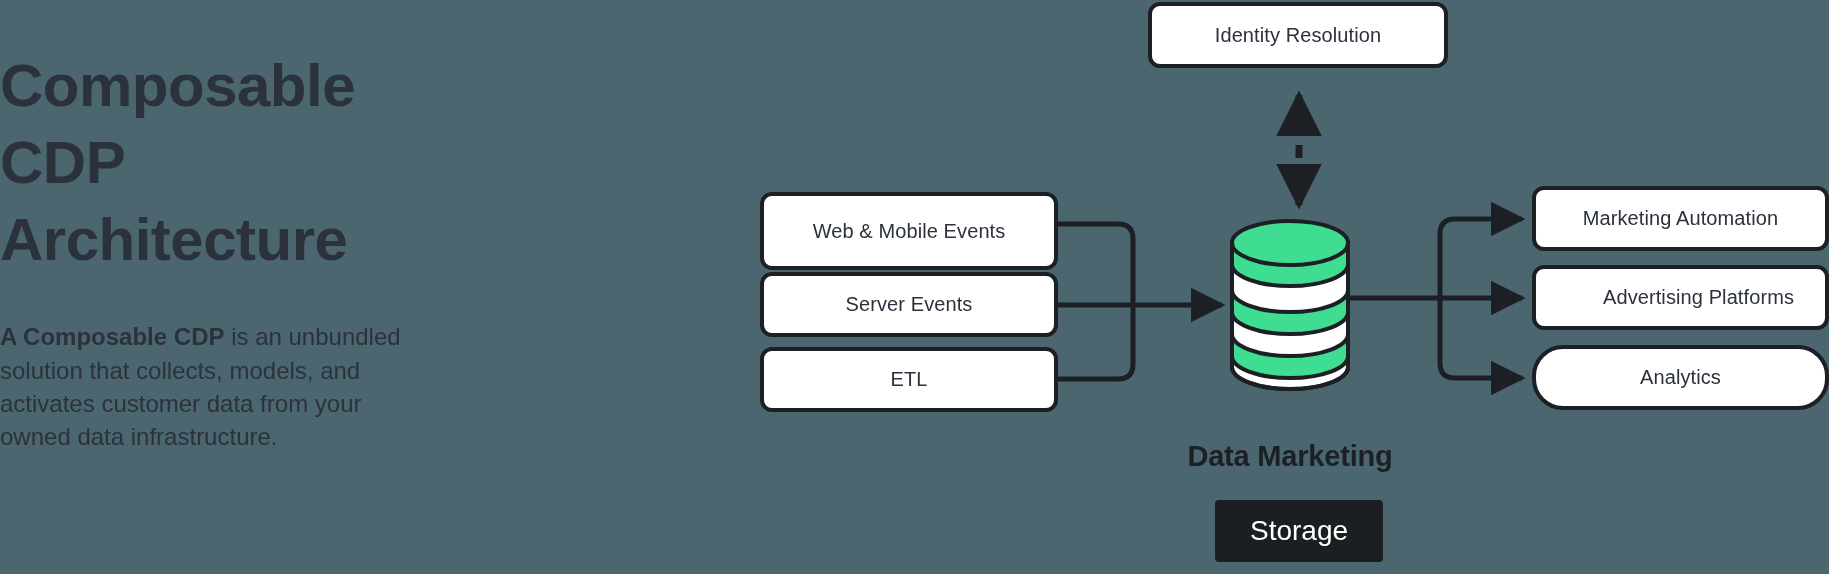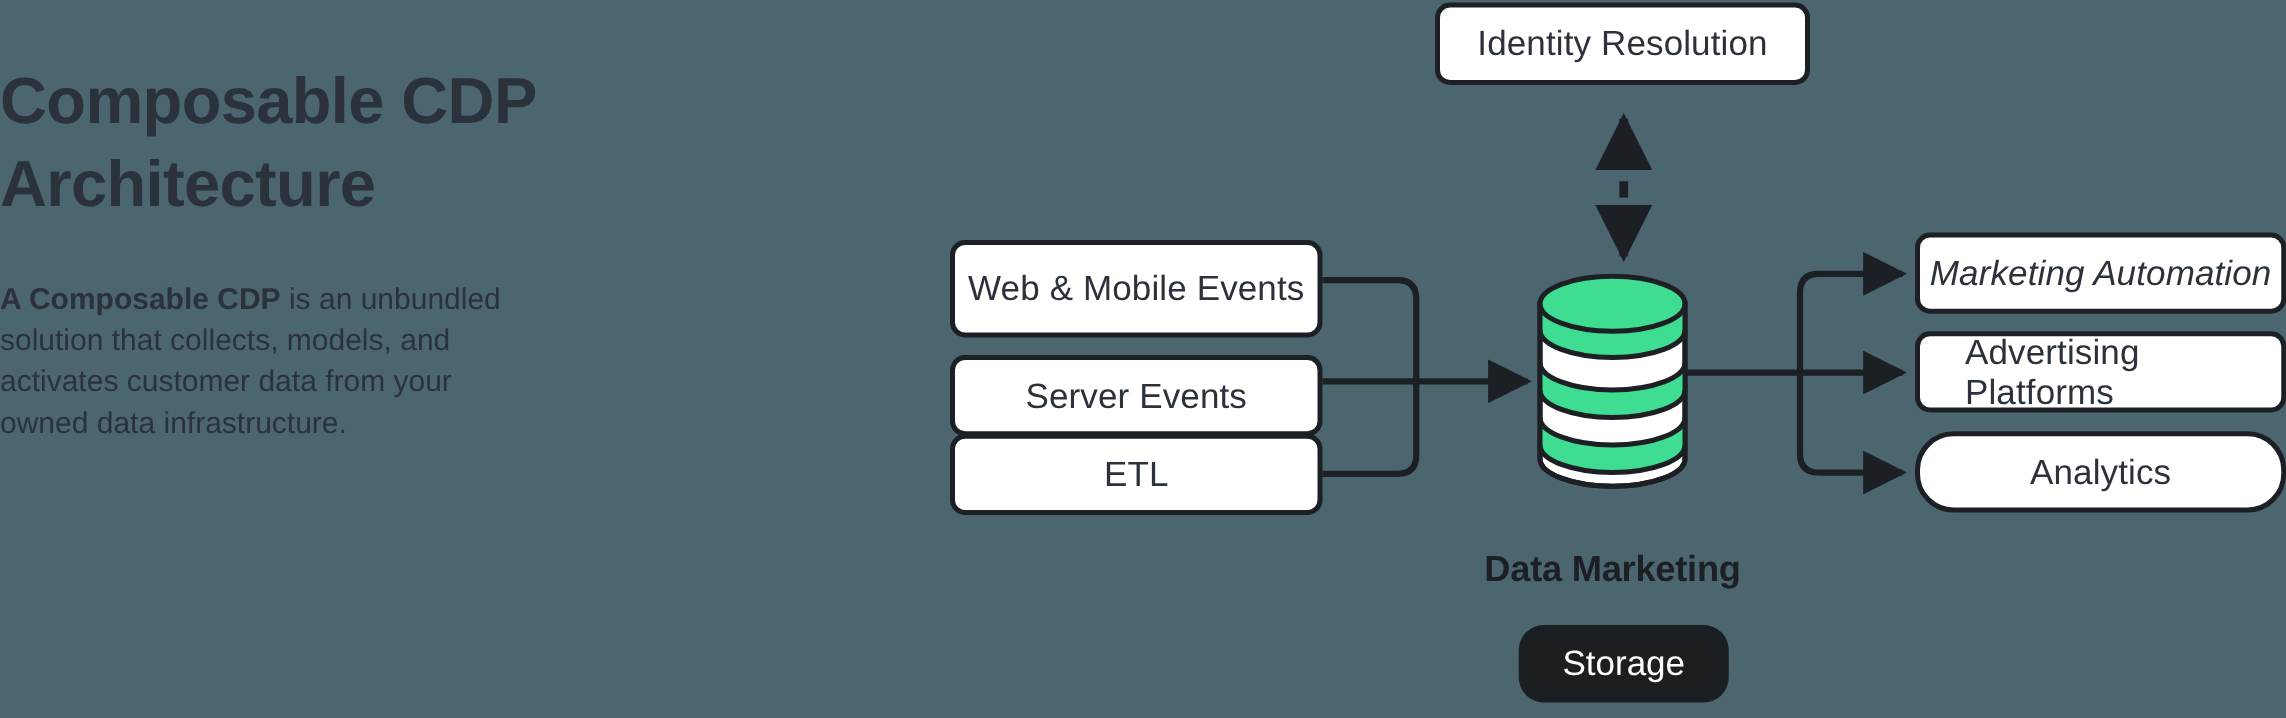--- a/index.html
+++ b/index.html
@@ -18,21 +18,21 @@
 
   
   .left-col {
     position: absolute;
     left: 0px;
     top: 48px;
     width: 460px;
   }
   .headline {
     color: #2b323c;
-    font-size: 52px;
+    font-size: 60px;
     font-weight: bold;
     line-height: 1.28;
     letter-spacing: -0.5px;
     margin: 0 0 42px 0;
     white-space: pre-line;
   }
   .body-copy {
     color: #2b323c;
     font-size: 24px;
     line-height: 1.38;
@@ -56,29 +56,29 @@
   .node-box {
     position: absolute;
     background: #ffffff;
     border: 4px solid #1c2024;
     border-radius: 12px;
     display: flex;
     align-items: center;
     justify-content: center;
     box-sizing: border-box;
     color: #2b323c;
-    font-size: 28px;
+    font-size: 20px;
     letter-spacing: 0.1px;
   }
 
   .box-identity    { left: 1148px; top: 2px;   width: 300px; height: 66px; }
   .box-web         { left: 760px;  top: 192px; width: 298px; height: 78px; }
-  .box-server      { left: 760px;  top: 284px; width: 298px; height: 65px; }
+  .box-server      { left: 760px;  top: 272px; width: 298px; height: 65px; }
   .box-etl         { left: 760px;  top: 347px; width: 298px; height: 65px; }
-  .box-marketing   { left: 1532px; top: 186px; width: 297px; height: 65px; font-style: italic; }
+  .box-marketing   { left: 1532px; top: 186px; width: 297px; height: 65px; }
   .box-advertising { left: 1532px; top: 265px; width: 297px; height: 65px; padding-left: 36px; }
   .box-analytics   { left: 1532px; top: 345px; width: 297px; height: 65px; border-radius: 31px; }
 
   
   .warehouse-label {
     position: absolute;
     left: 1140px;
     top: 440px;
     width: 300px;
     text-align: center;
@@ -89,21 +89,21 @@
   }
 
   
   .storage-pill {
     position: absolute;
     left: 1215px;
     top: 500px;
     width: 168px;
     height: 62px;
     background: #1c1f22;
-    border-radius: 20px;
+    border-radius: 4px;
     display: flex;
     align-items: center;
     justify-content: center;
     color: #ffffff;
     font-size: 28px;
     box-sizing: border-box;
   }
 </style>
 </head>
 <body>

